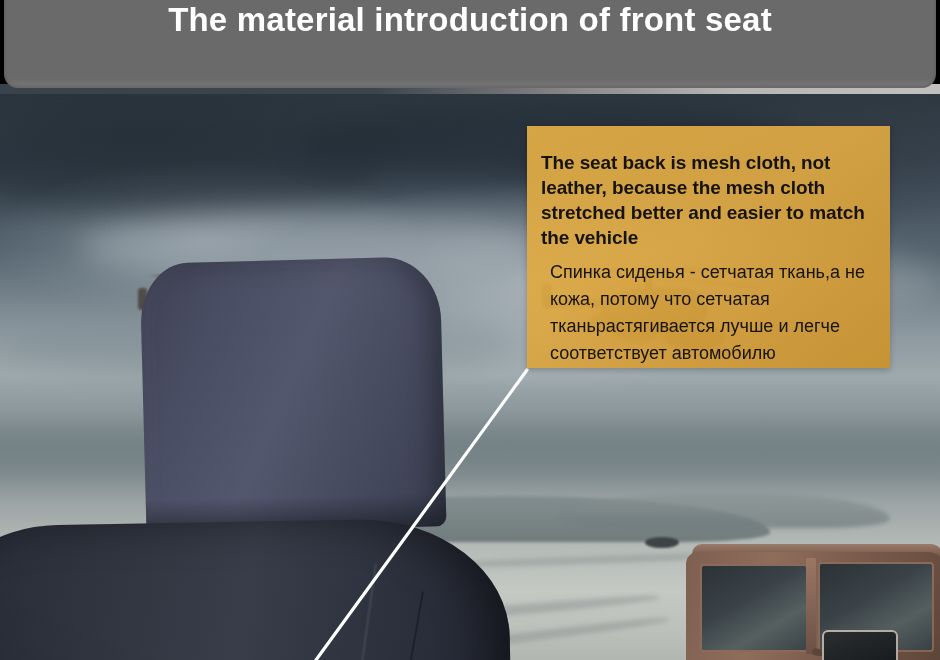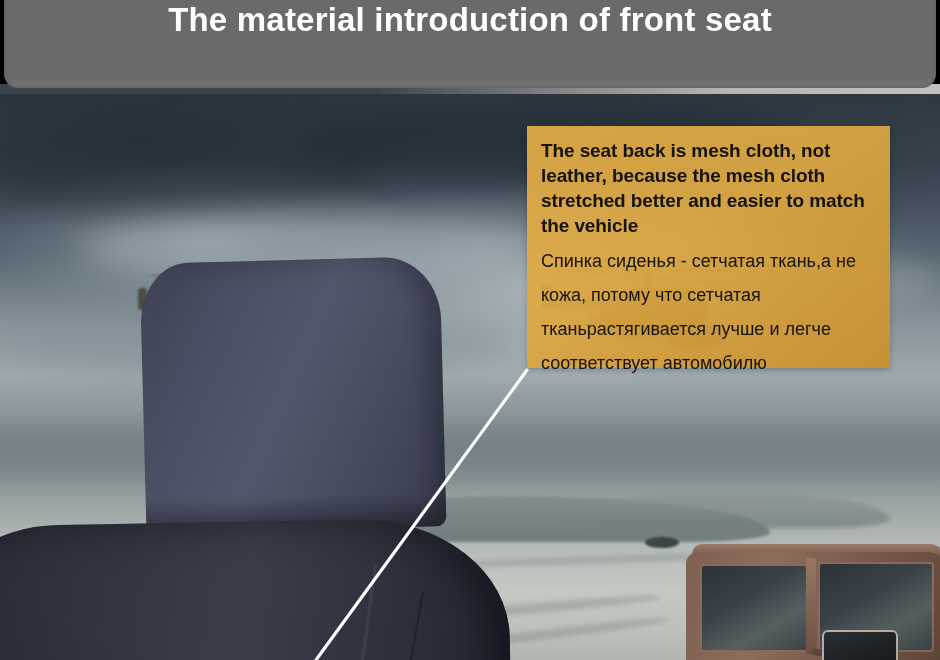--- a/index.html
+++ b/index.html
@@ -380,28 +380,28 @@
     z-index: 25;
     padding: 12px 14px 8px 14px;
     box-sizing: border-box;
   }
   #callout-en {
     color: #16120c;
     font-size: 19px;
     font-weight: 700;
     line-height: 25px;
     letter-spacing: -.1px;
-    margin: 0 0 6px 0;
+    margin: 12px 0 6px 0;
   }
   #callout-ru {
     color: #17130d;
     font-size: 18px;
     font-weight: 400;
-    line-height: 34px;
-    margin: 0;
+    line-height: 27px;
+    margin: 9px;
   }
 
   
   #leader {
     position: absolute;
     left: 0; top: 0;
     width: 940px; height: 660px;
     z-index: 24;
     pointer-events: none;
   }

